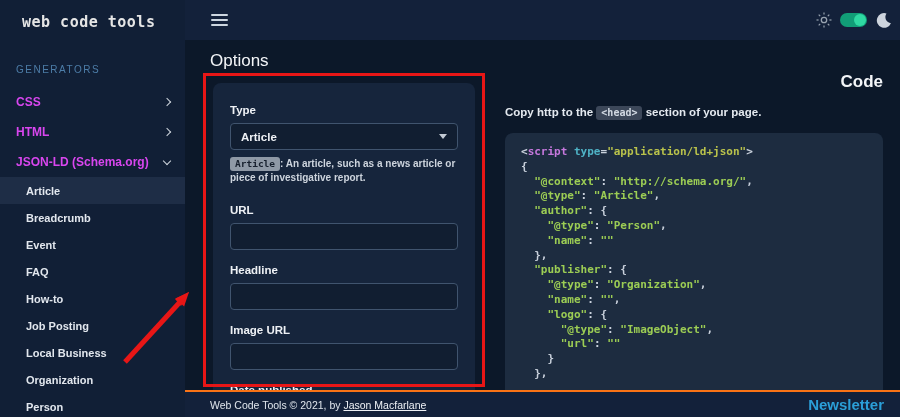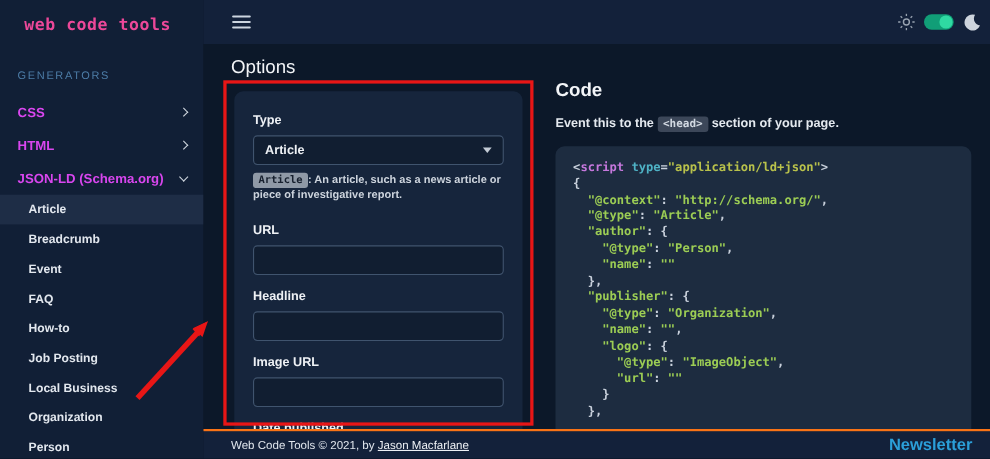--- a/index.html
+++ b/index.html
@@ -5,21 +5,21 @@
   * { margin:0; padding:0; box-sizing:border-box; }
   html,body { background:#0c1829; }
   .app {
     position:relative; width:900px; height:417px; overflow:hidden;
     display:flex; font-family:"Liberation Sans", sans-serif;
     background:#0c1829; color:#e8ecf1;
   }
   
   .sidebar { width:185px; height:100%; background:#111f36; flex:0 0 185px; }
   .logo { padding:13px 0 0 22px; font-family:"DejaVu Sans Mono", monospace;
-          font-weight:bold; font-size:15px; color:#ec4899; letter-spacing:.5px; }
+          font-weight:bold; font-size:15px; color:#e5e5e5; letter-spacing:.5px; }
   .gen-label { margin:33px 0 0 16px; font-size:10px; font-weight:normal;
                color:#4d7da8; letter-spacing:1.5px; }
   .nav { margin-top:12px; }
   .nav-item { height:30px; display:flex; align-items:center; justify-content:space-between;
               padding:0 15px 0 16px; font-size:12px; font-weight:bold; color:#d946ef; cursor:pointer; }
   .chev { width:6px; height:6px; border-right:1.6px solid #cfd6de; border-bottom:1.6px solid #cfd6de;
           transform:rotate(-45deg); margin-top:0; }
   .chev.down { transform:rotate(45deg); margin-top:-3px; }
   .subnav .sub-item { height:27px; display:flex; align-items:center; padding-left:26px;
                       font-size:11px; font-weight:600; color:#e2e7ee; cursor:pointer; }
@@ -46,21 +46,21 @@
   .select { justify-content:space-between; cursor:pointer; font-weight:bold; }
   .caret { width:0; height:0; border-left:4px solid transparent; border-right:4px solid transparent;
            border-top:5px solid #c3cbd5; }
   .help { margin:7px 0 20px 0; font-size:10px; line-height:13px; color:#cdd4dd; font-weight:bold; }
   .mini-badge { display:inline-block; background:#8f99a6; color:#17202e; border-radius:3px;
                 padding:0px 5px 1px 5px; font-family:"DejaVu Sans Mono", monospace; font-size:9.5px; }
   .gap { height:14px; }
   
   .code-col { position:absolute; left:320px; top:0; bottom:0; width:378px;
               display:flex; flex-direction:column; }
-  .code-title { margin-top:32px; font-size:17px; font-weight:bold; color:#f3f5f8; }
+  .code-title { margin-top:32px; font-size:17px; font-weight:bold; color:#f3f5f8;text-align:right; }
   .copy-row { margin-top:14px; display:flex; align-items:center; justify-content:space-between; }
   .copy-text { font-size:11.5px; font-weight:bold; color:#e4e9ef; }
   .head-badge { display:inline-block; background:#3c4759; color:#d2d9e2; border-radius:3px;
                 padding:1px 5px 2px 5px; font-family:"DejaVu Sans Mono", monospace; font-size:10px; }
   .copy-btn { background:transparent; border:1px solid #1e5a7a; color:#2b9fd8; font-weight:bold;
               border-radius:4px; padding:6px 11px; font-size:11.5px; cursor:pointer;
               font-family:"Liberation Sans", sans-serif; }
   .code-block { flex:1; margin-top:13px; background:#1d2c40; border-radius:8px 8px 0 0;
                 padding:12px 16px; overflow:hidden;
                 font-family:"DejaVu Sans Mono", monospace; font-size:11px; line-height:14.8px; }
@@ -190,21 +190,21 @@
         <div class="gap"></div>
 
         <div class="field-label">Date published</div>
 
       </div>
 
       <div class="code-col">
         <h2 class="code-title">Code</h2>
         <div class="copy-row">
           <div class="copy-text">
-            <span>Event this to the </span><span class="head-badge">&lt;head&gt;</span><span> section of your page.</span>
+            <span>Copy http to the </span><span class="head-badge">&lt;head&gt;</span><span> section of your page.</span>
           </div>
         </div>
         <div class="code-block">
             <div class="code-line"><span class="tok-p">&lt;</span><span class="tok-t">script</span><span class="tok-p"> </span><span class="tok-a">type</span><span class="tok-p">=</span><span class="tok-y">"application/ld+json"</span><span class="tok-p">&gt;</span></div>
             <div class="code-line"><span class="tok-p">{</span></div>
             <div class="code-line"><span class="tok-p">  </span><span class="tok-s">"@context"</span><span class="tok-p">: </span><span class="tok-s">"http://schema.org/"</span><span class="tok-p">,</span></div>
             <div class="code-line"><span class="tok-p">  </span><span class="tok-s">"@type"</span><span class="tok-p">: </span><span class="tok-s">"Article"</span><span class="tok-p">,</span></div>
             <div class="code-line"><span class="tok-p">  </span><span class="tok-s">"author"</span><span class="tok-p">: {</span></div>
             <div class="code-line"><span class="tok-p">    </span><span class="tok-s">"@type"</span><span class="tok-p">: </span><span class="tok-s">"Person"</span><span class="tok-p">,</span></div>
             <div class="code-line"><span class="tok-p">    </span><span class="tok-s">"name"</span><span class="tok-p">: </span><span class="tok-s">""</span></div>

